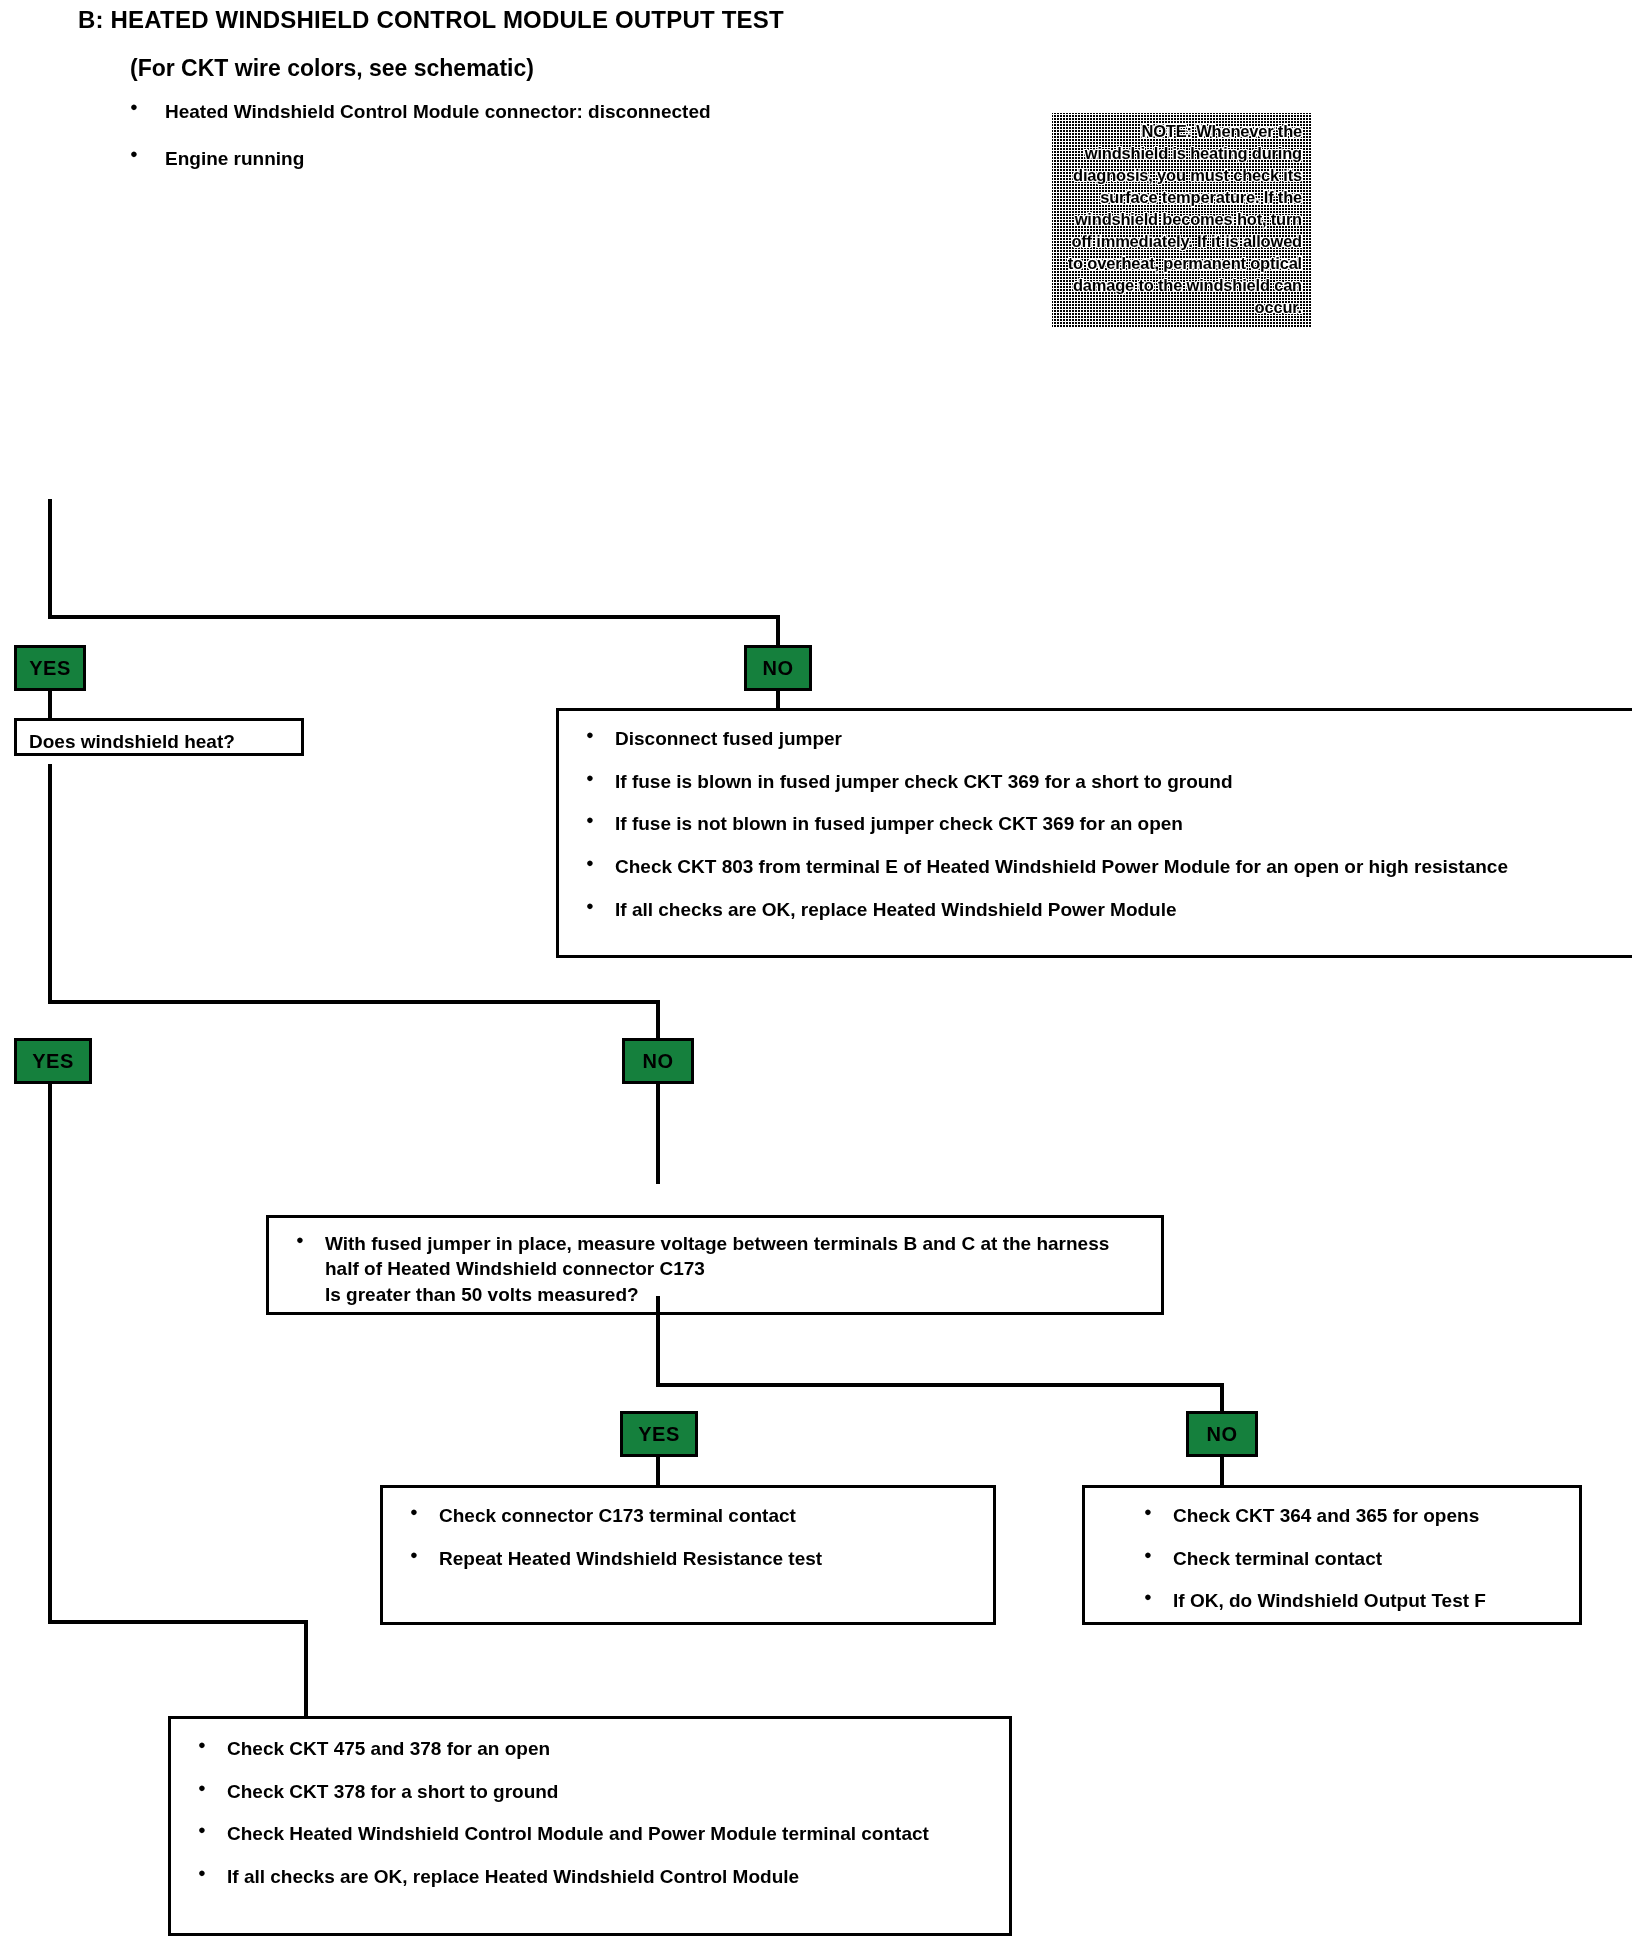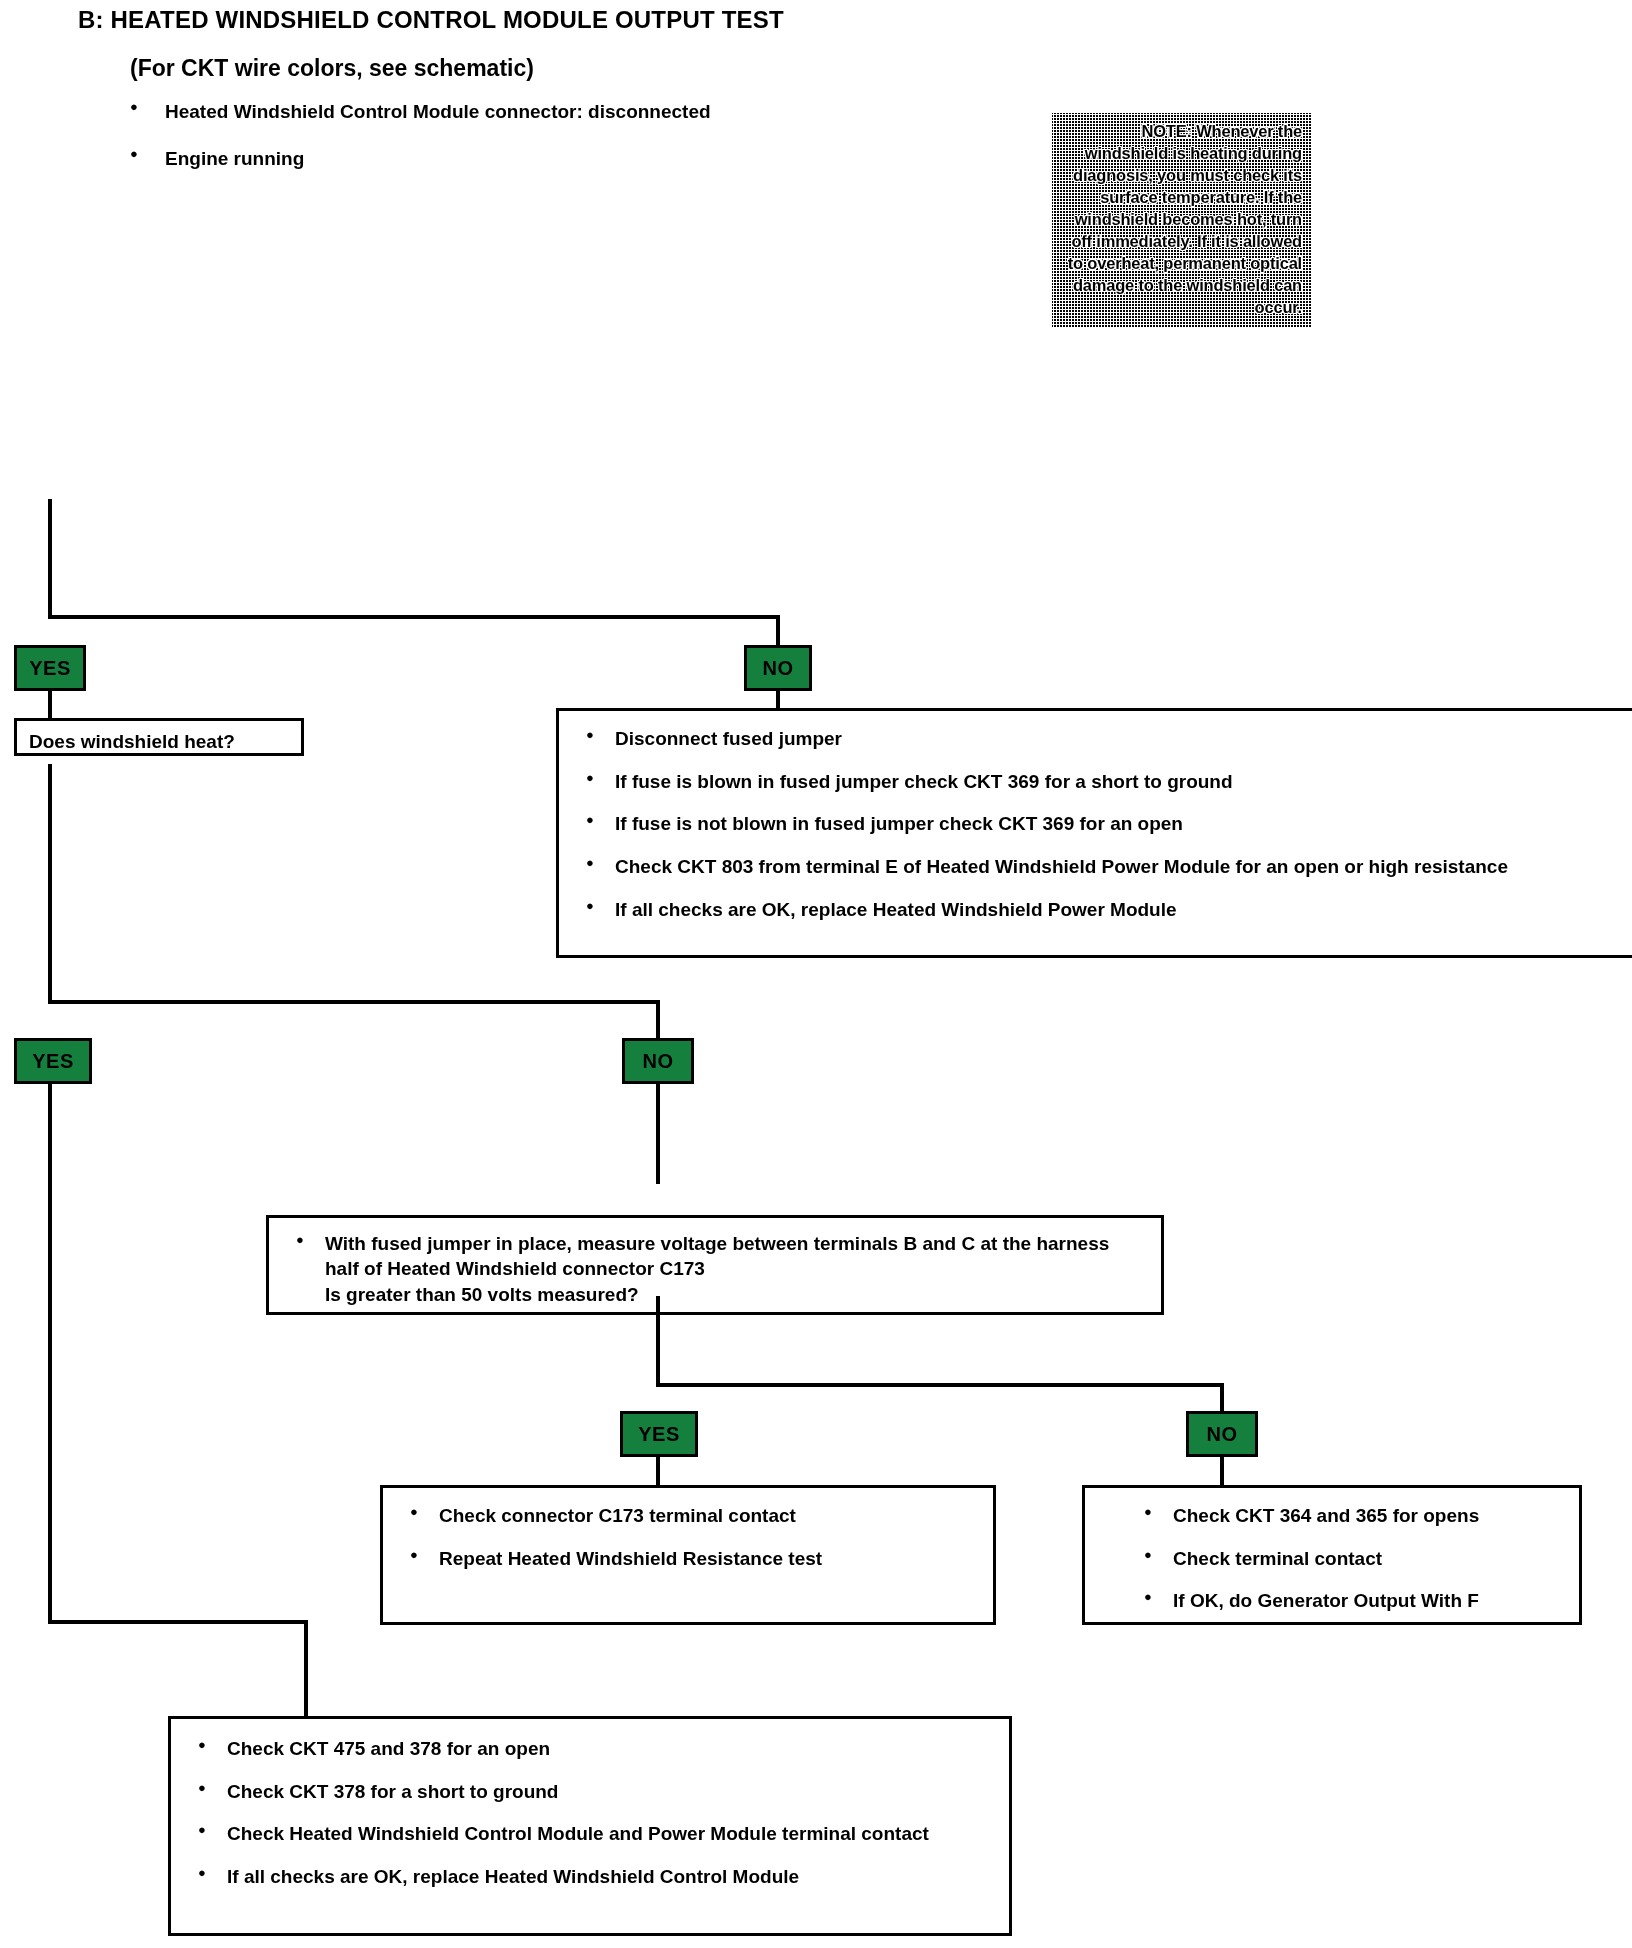--- a/index.html
+++ b/index.html
@@ -214,21 +214,21 @@
     <div class="box-inner" style="padding:16px 14px;">
       <div class="bullet">Check connector C173 terminal contact</div>
       <div class="bullet">Repeat Heated Windshield Resistance test</div>
     </div>
   </div>
 
   <div class="box" style="left:1082px; top:1485px; width:500px; height:140px;">
     <div class="box-inner" style="padding:16px 14px;margin-left:32px;">
       <div class="bullet">Check CKT 364 and 365 for opens</div>
       <div class="bullet">Check terminal contact</div>
-      <div class="bullet">If OK, do Generator Output With F</div>
+      <div class="bullet">If OK, do Windshield Output Test F</div>
     </div>
   </div>
 
   <div class="ln" style="left:48px; top:1620px; width:260px; height:4px;"></div>
   <div class="ln" style="left:304px; top:1620px; width:4px; height:100px;"></div>
 
   <div class="box" style="left:168px; top:1716px; width:844px; height:220px;">
     <div class="box-inner" style="padding:18px 14px;">
       <div class="bullet">Check CKT 475 and 378 for an open</div>
       <div class="bullet">Check CKT 378 for a short to ground</div>

